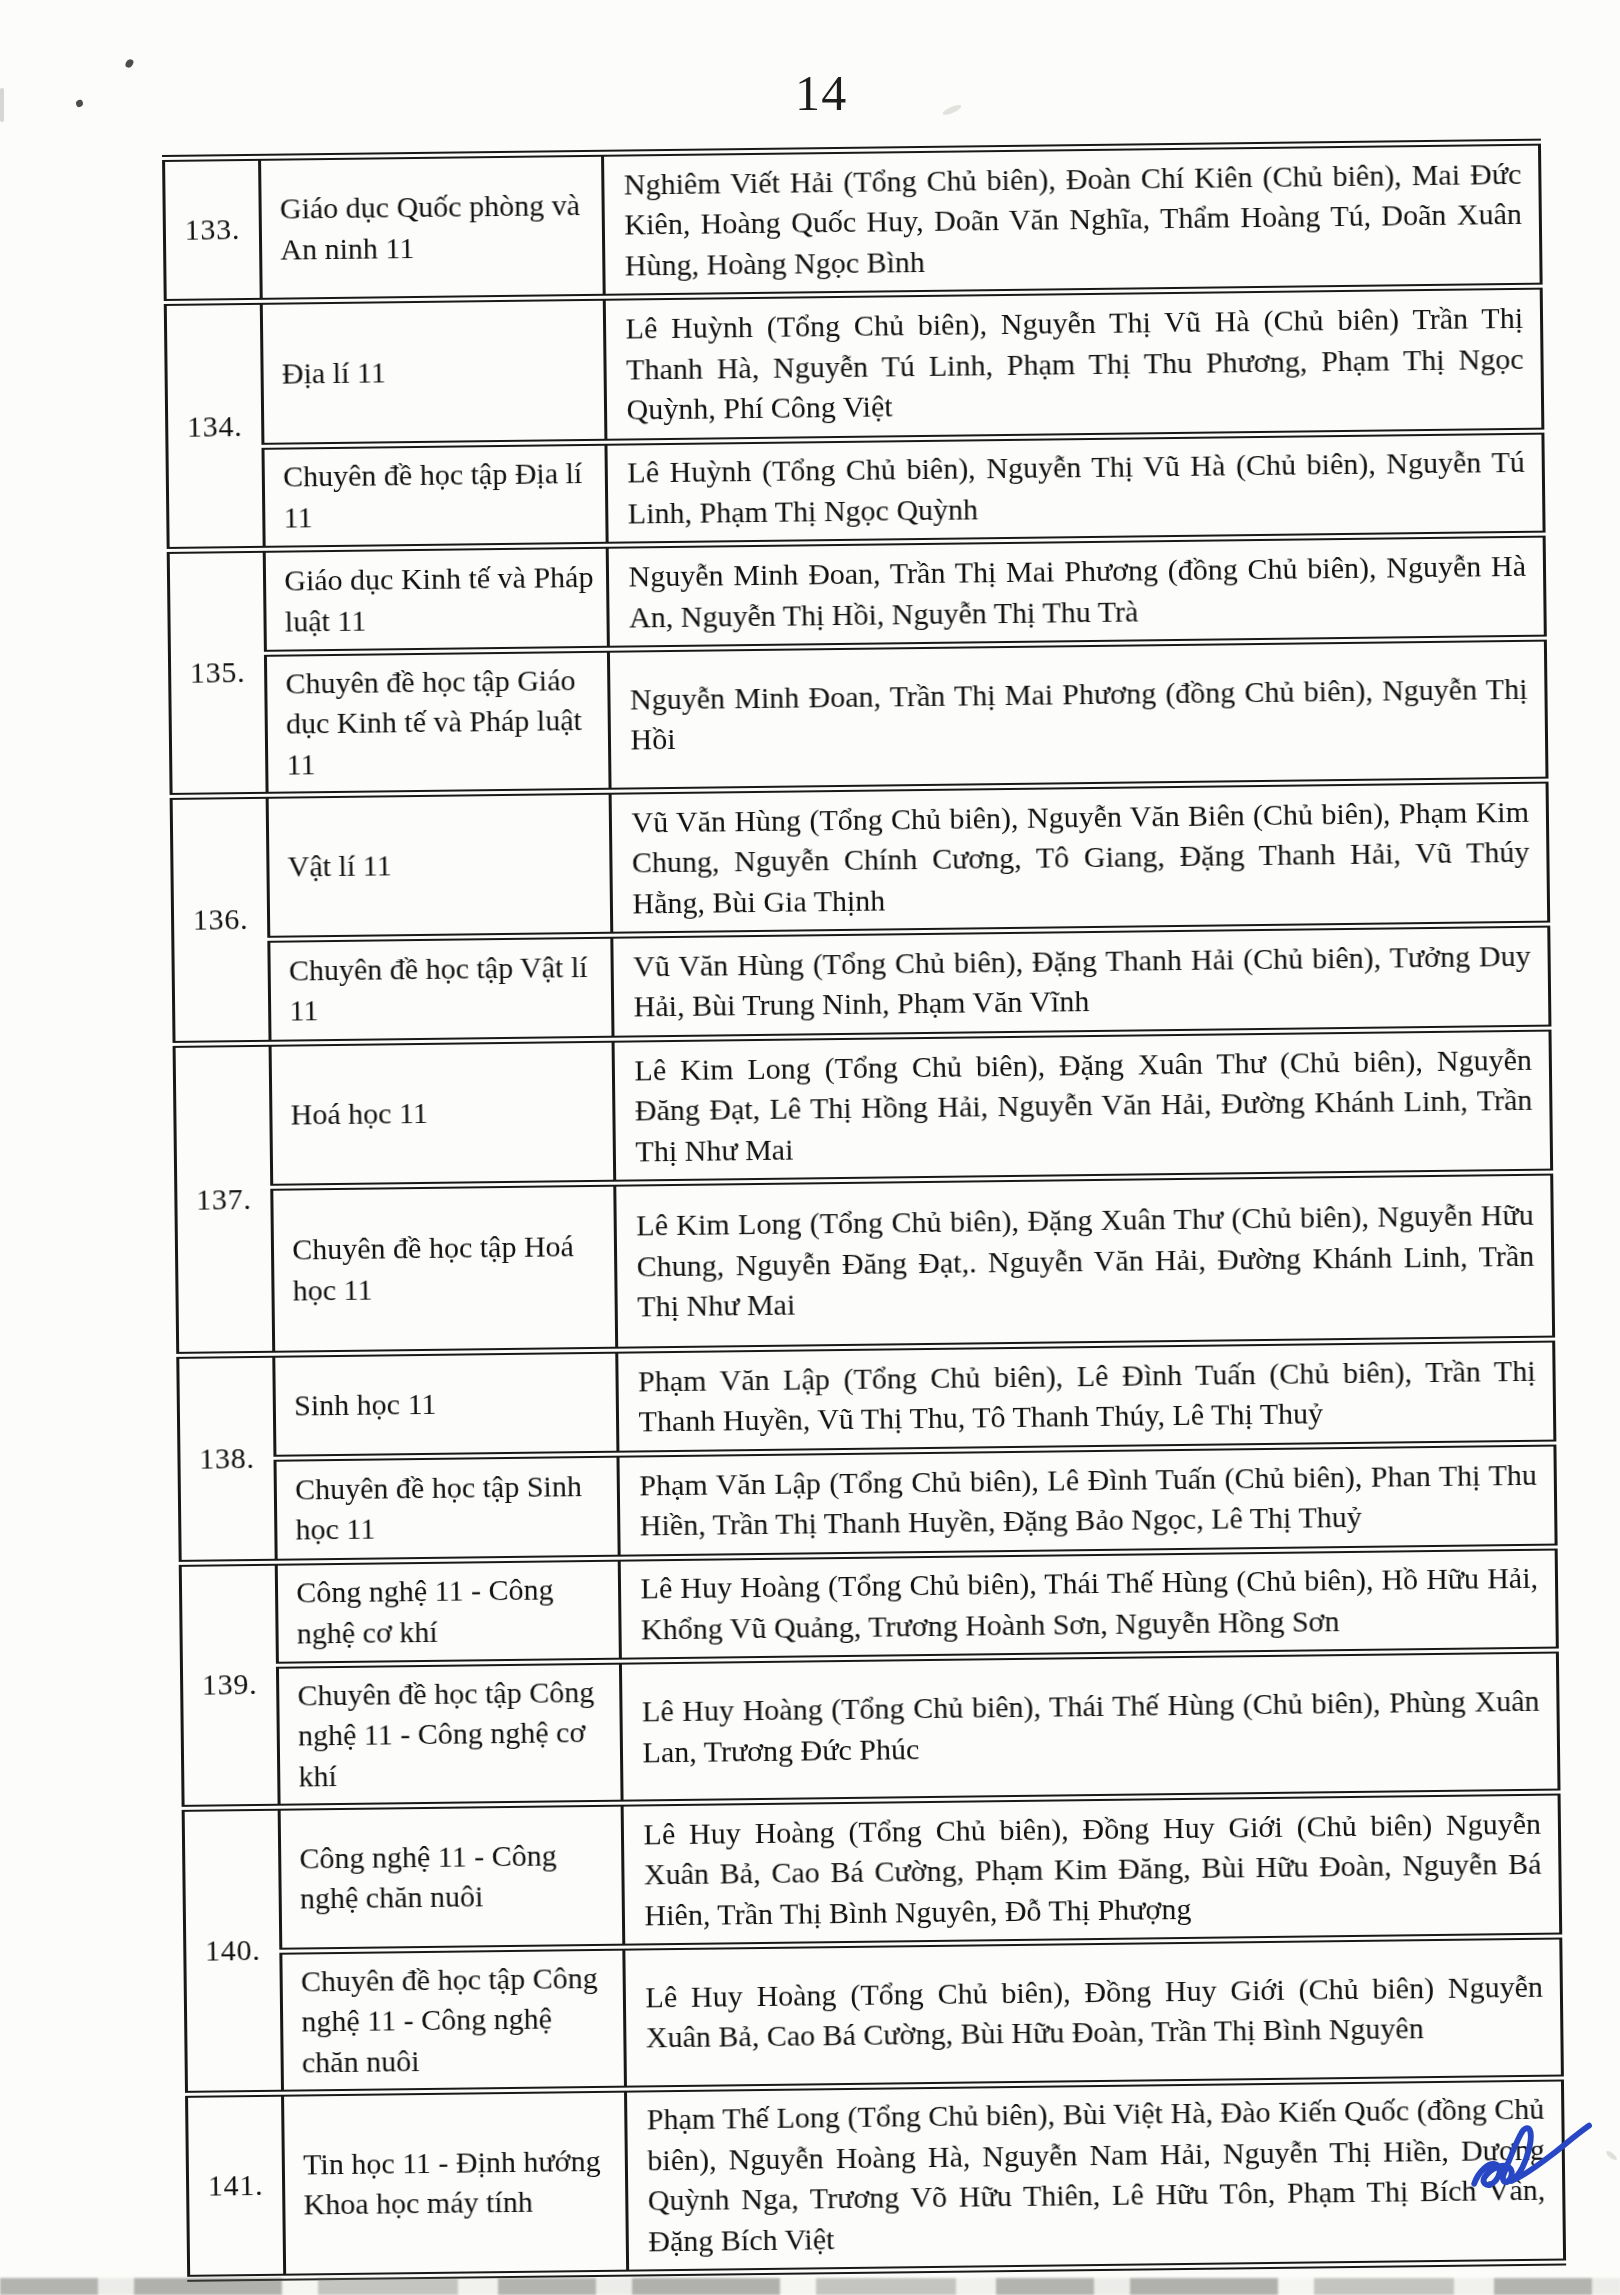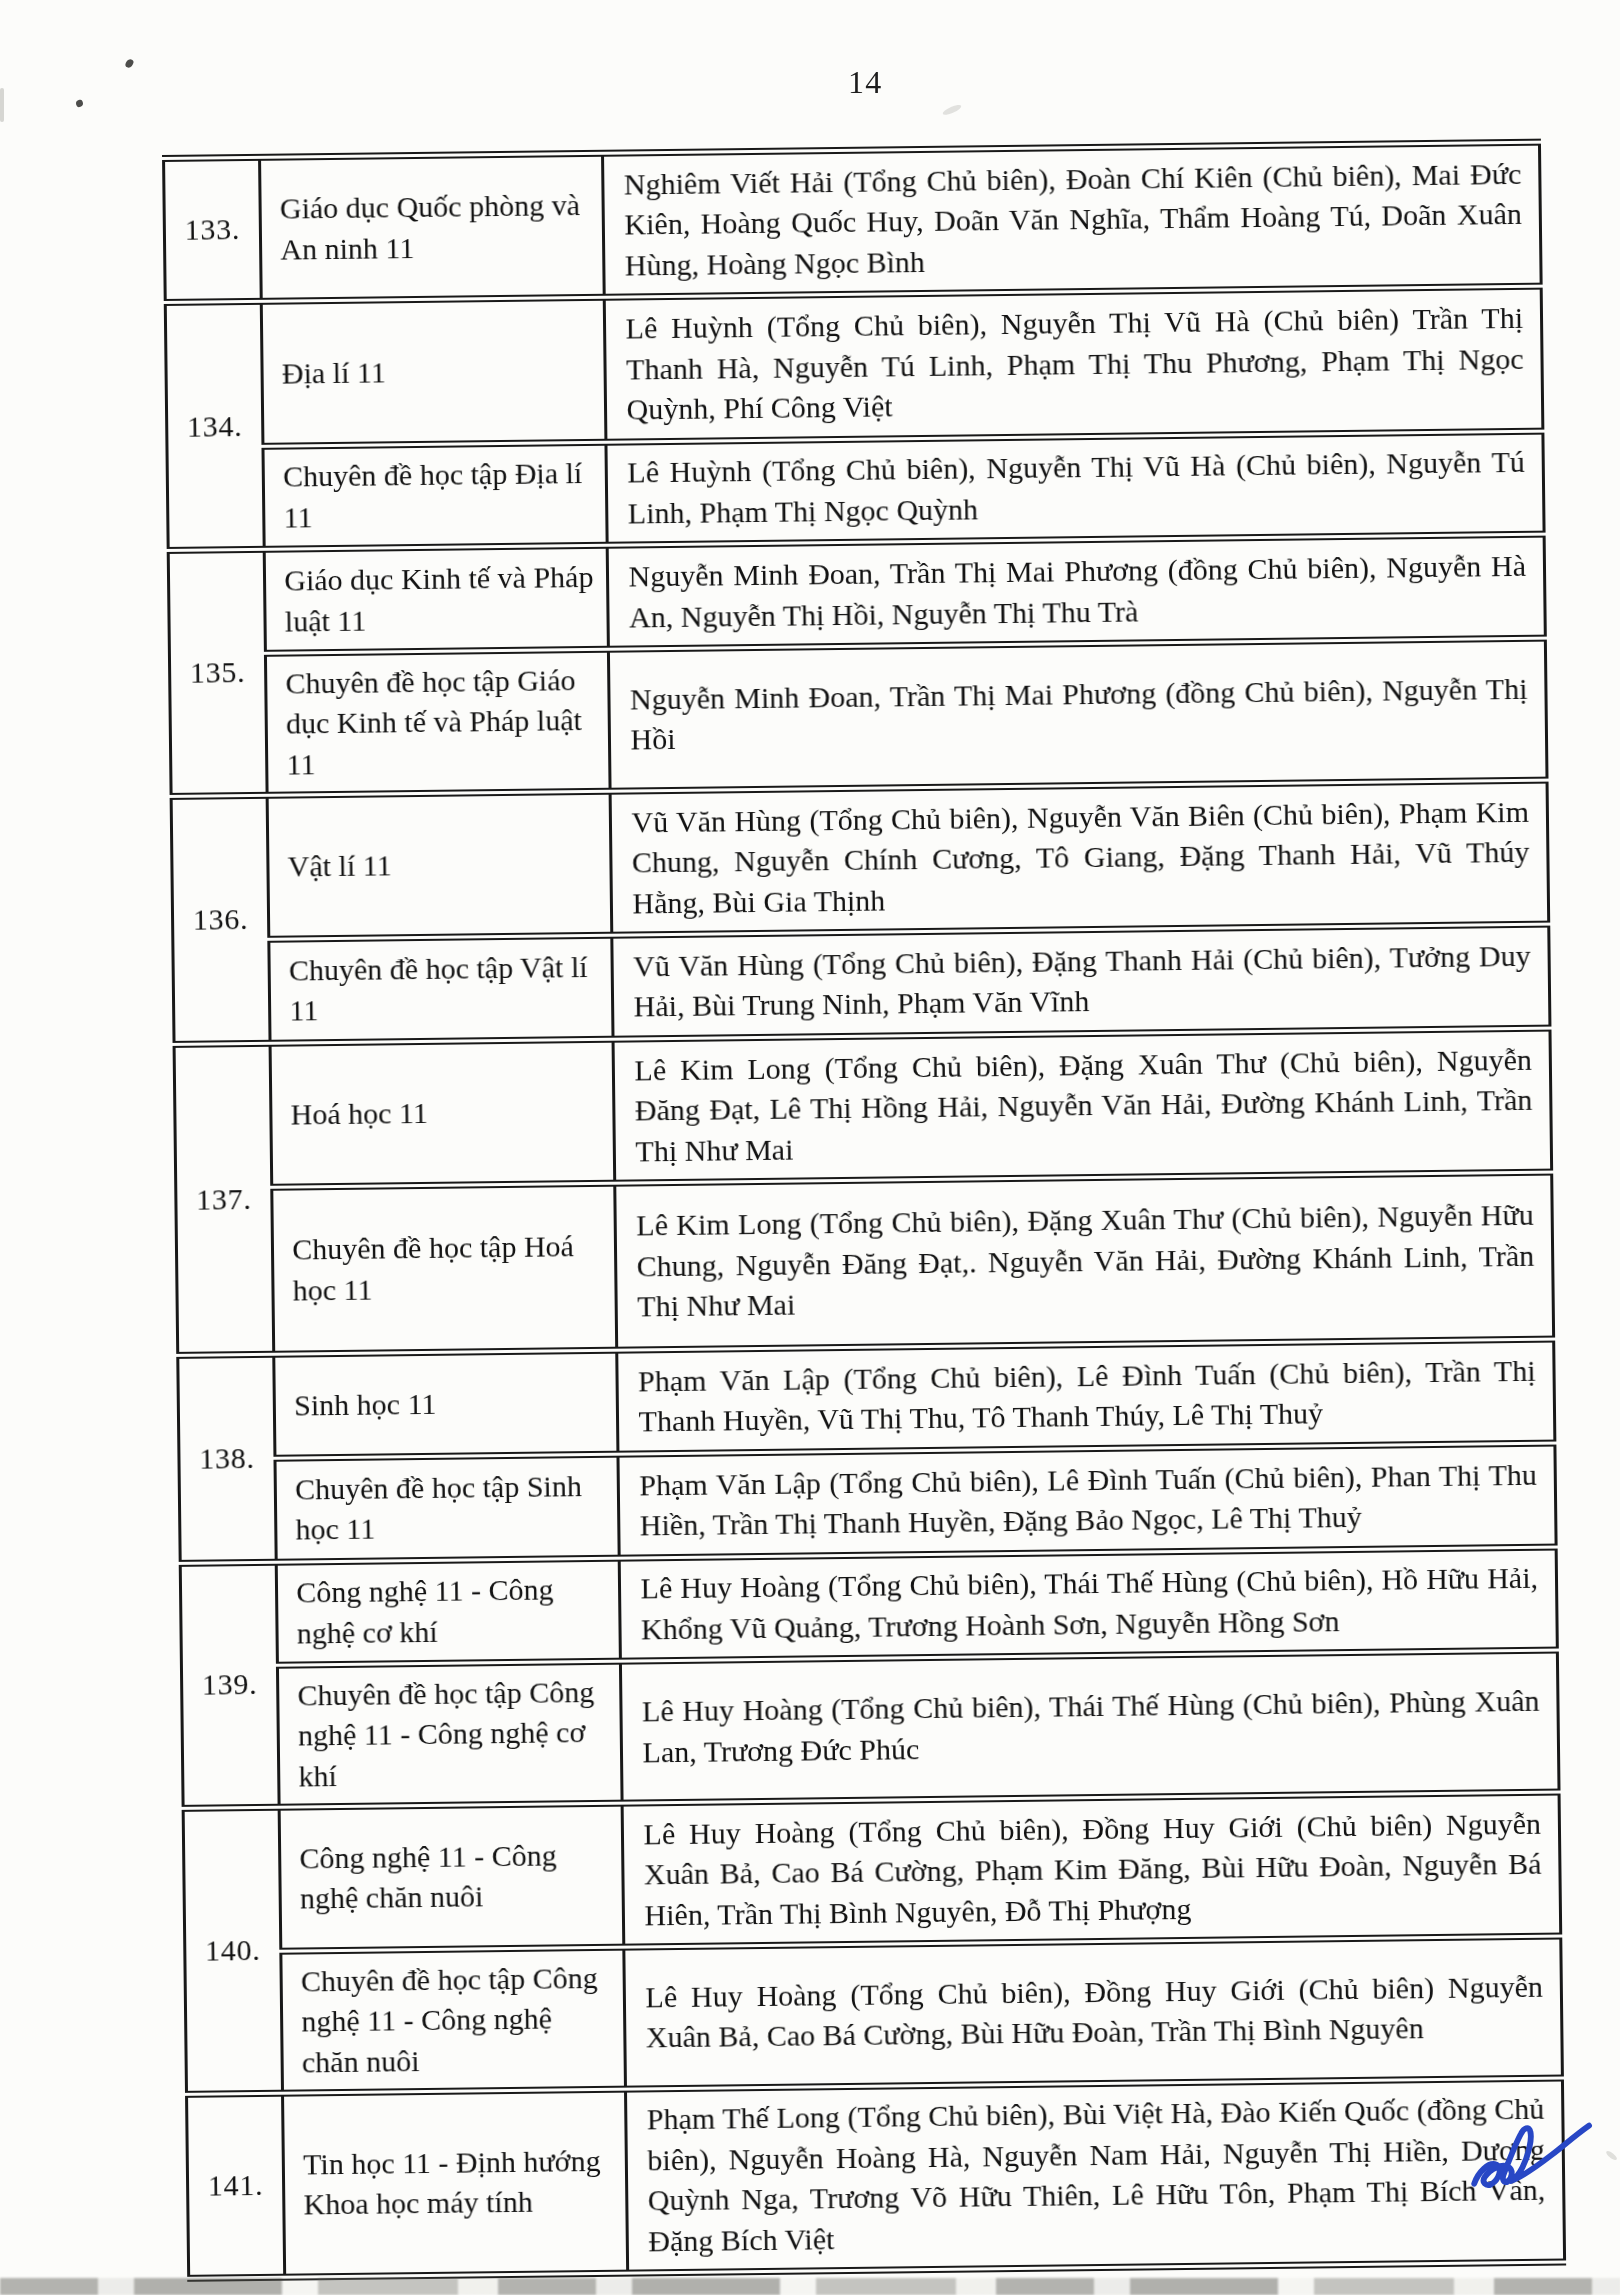--- a/index.html
+++ b/index.html
@@ -10,22 +10,22 @@
     position: relative;
     font-family: "Liberation Serif", "DejaVu Serif", serif;
     color: #161616;
   }
   .page {
     position: absolute; inset: 0;
     width: 1621px; height: 2295px;
   }
   .page-number {
     position: absolute;
-    left: 848px; top: 64px;
-    font-size: 32px;
+    left: 795px; top: 64px;
+    font-size: 50px;
     letter-spacing: 1.3px;
     color: #1d1d1d;
     filter: blur(0.3px);
   }
   .table-wrap {
     position: absolute;
     left: 162px; top: 155px;
     width: 1379px;
     transform: rotate(-0.68deg);
     transform-origin: 0 0;

